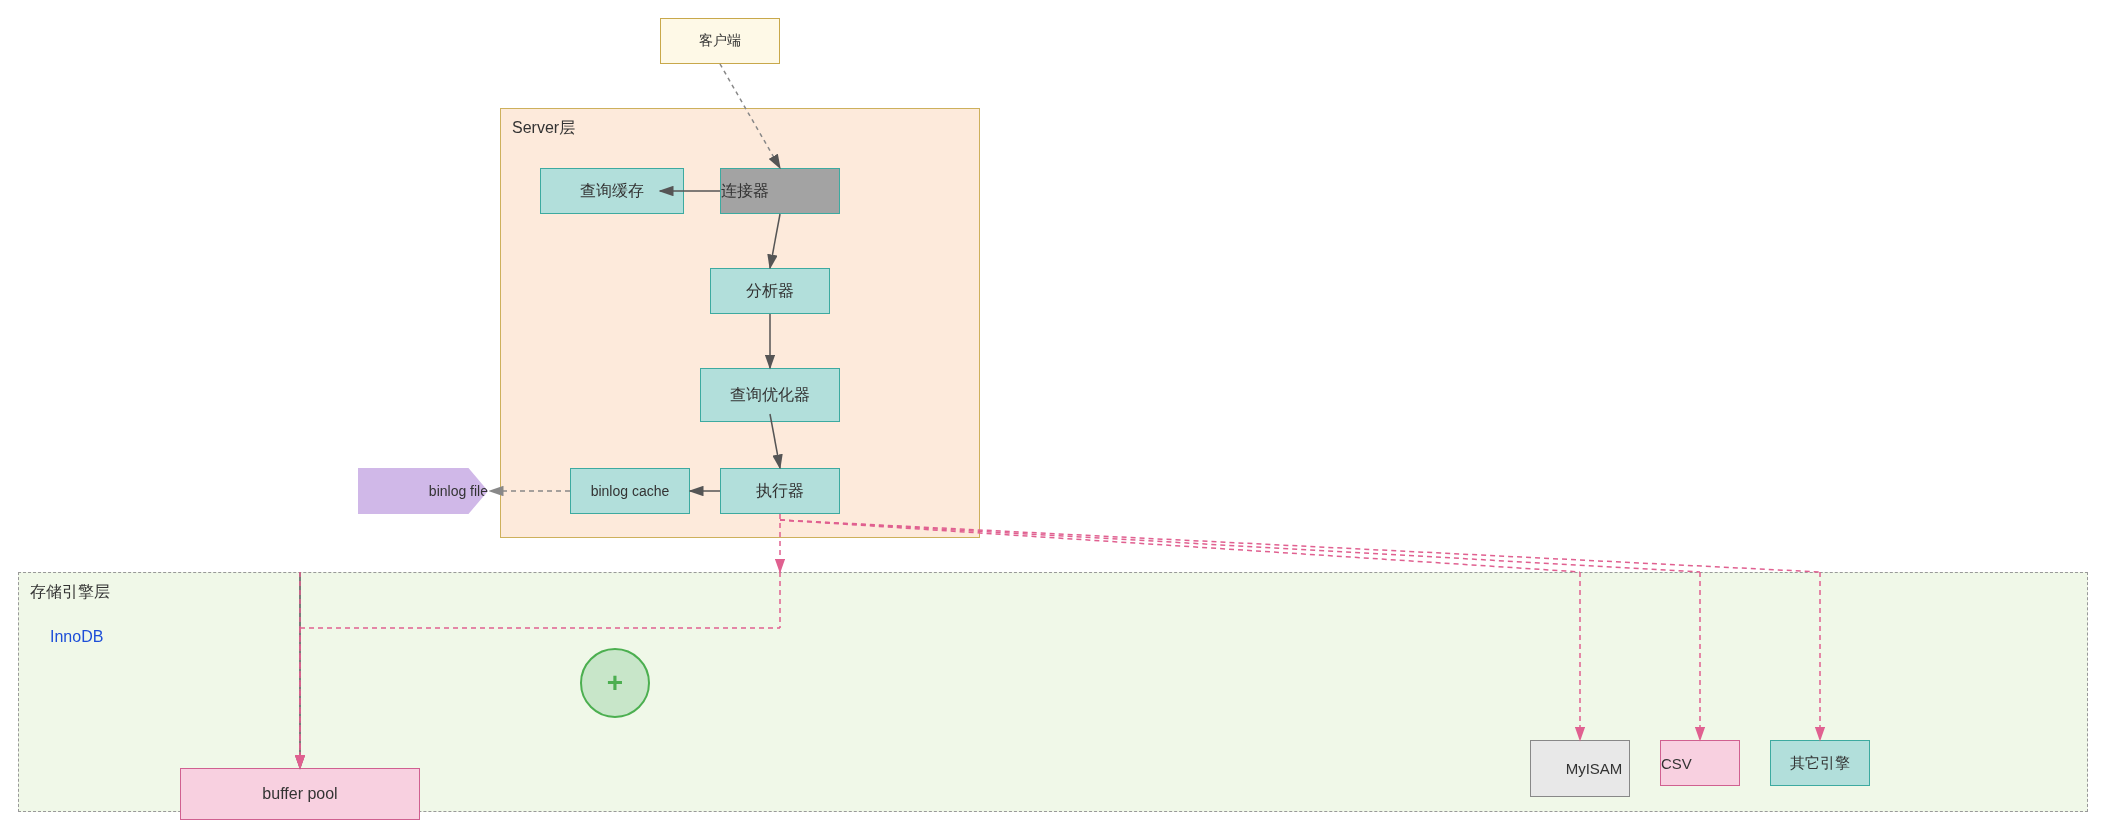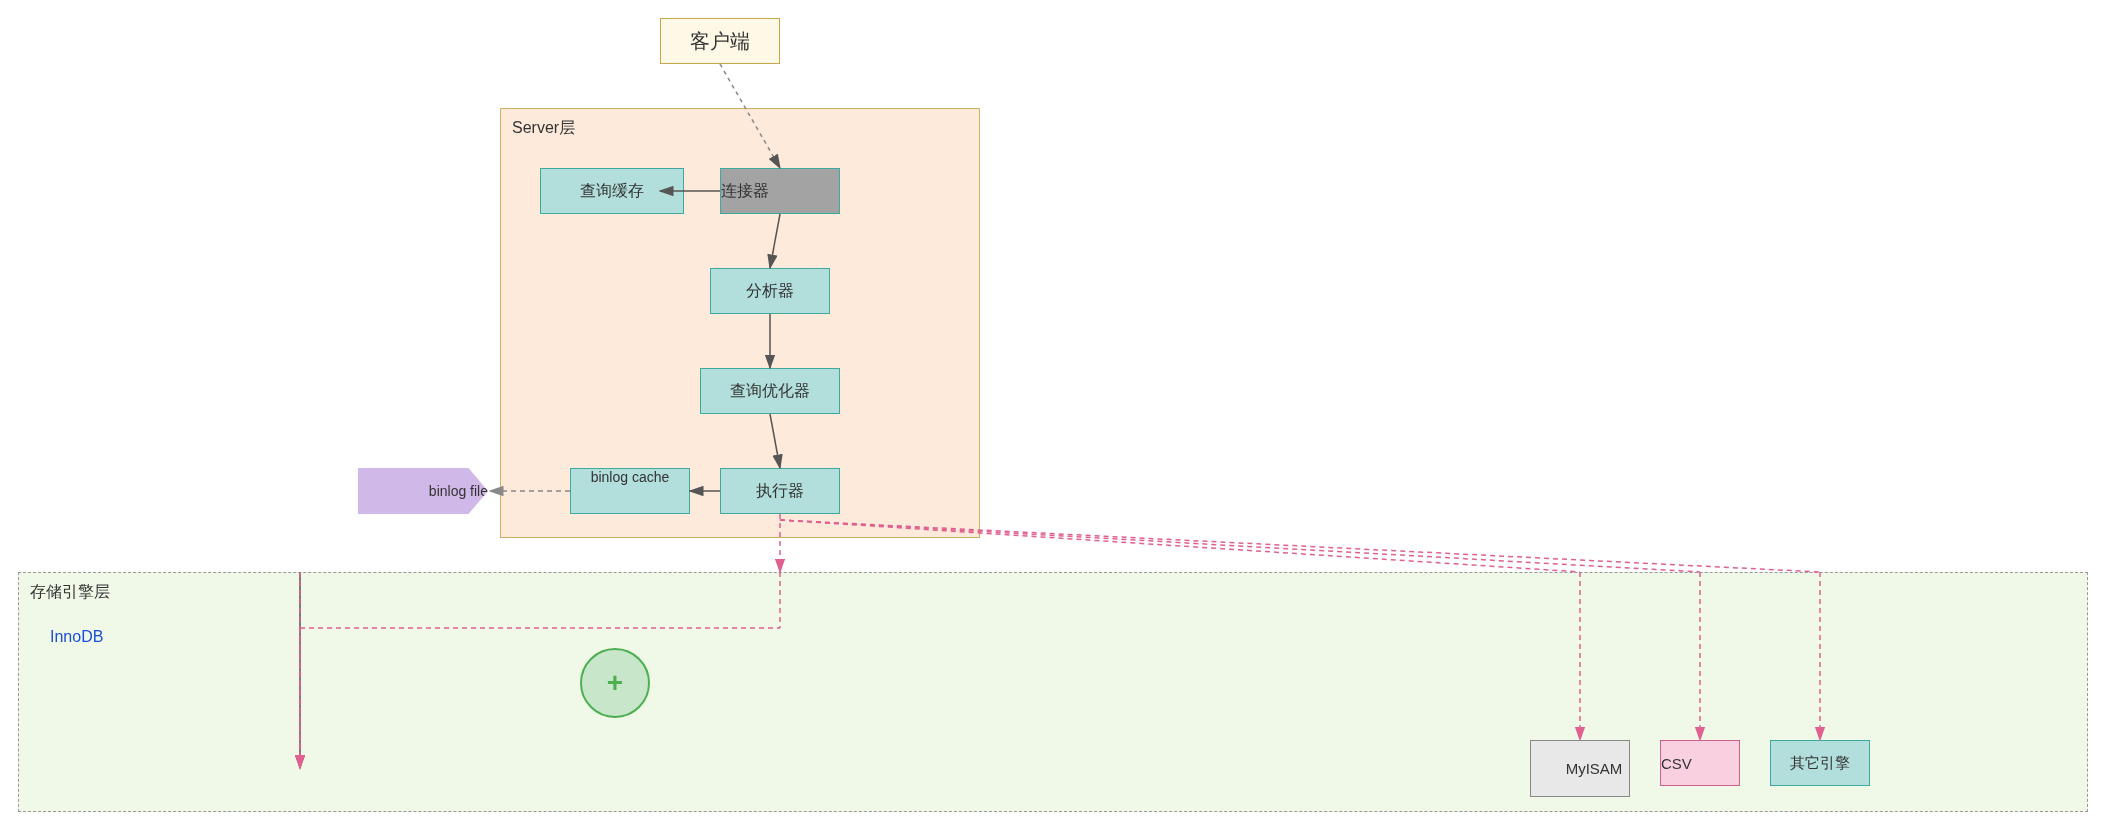--- a/index.html
+++ b/index.html
@@ -24,21 +24,21 @@
       position: absolute;
       top: 18px;
       left: 660px;
       width: 120px;
       height: 46px;
       border: 1.5px solid #c8a84b;
       background: #fef9e7;
       display: flex;
       align-items: center;
       justify-content: center;
-      font-size: 20px;
+      font-size: 14px;
       color: #333;
     }
 
     
     .server-layer {
       position: absolute;
       top: 108px;
       left: 500px;
       width: 480px;
       height: 430px;
@@ -102,21 +102,21 @@
       font-size: 16px;
       color: #333;
     }
 
     
     .optimizer-box {
       position: absolute;
       top: 368px;
       left: 700px;
       width: 140px;
-      height: 46px;
+      height: 54px;
       border: 1.5px solid #3daaa0;
       background: #b2dfdb;
       display: flex;
       align-items: center;
       justify-content: center;
       font-size: 16px;
       color: #333;
     }
 
     
@@ -138,20 +138,21 @@
     
     .binlog-cache-box {
       position: absolute;
       top: 468px;
       left: 570px;
       width: 120px;
       height: 46px;
       border: 1.5px solid #3daaa0;
       background: #b2dfdb;
       display: flex;
+      align-items: center;
       justify-content: center;
       font-size: 14px;
       color: #333;
     }
 
     
     .binlog-file-box {
       position: absolute;
       top: 468px;
       left: 358px;
@@ -328,20 +329,23 @@
 
   <div class="binlog-file-box">
     <span>binlog file</span>
   </div>
 
   <div class="storage-layer"></div>
   <span class="storage-layer-label">存储引擎层</span>
 
   <span class="innodb-label">InnoDB</span>
 
+  <div class="buffer-pool-box">
+    <span>buffer pool</span>
+  </div>
 
   <div class="disk-symbol"></div>
 
   <div class="myisam-box">
     <span>MyISAM</span>
   </div>
 
   <div class="csv-box">
     <span>CSV</span>
   </div>

